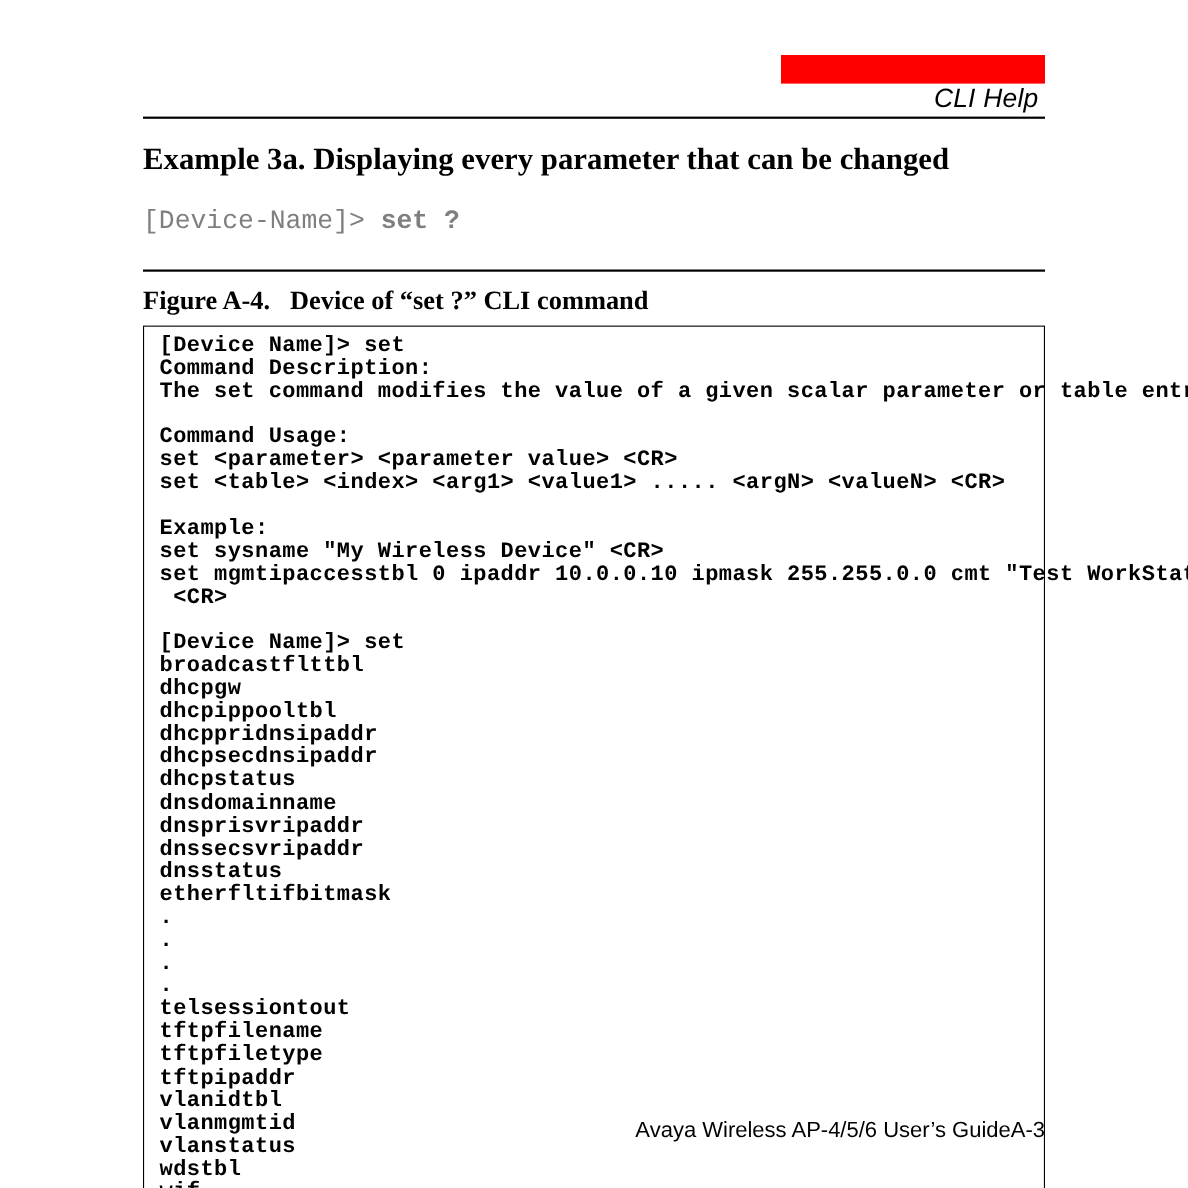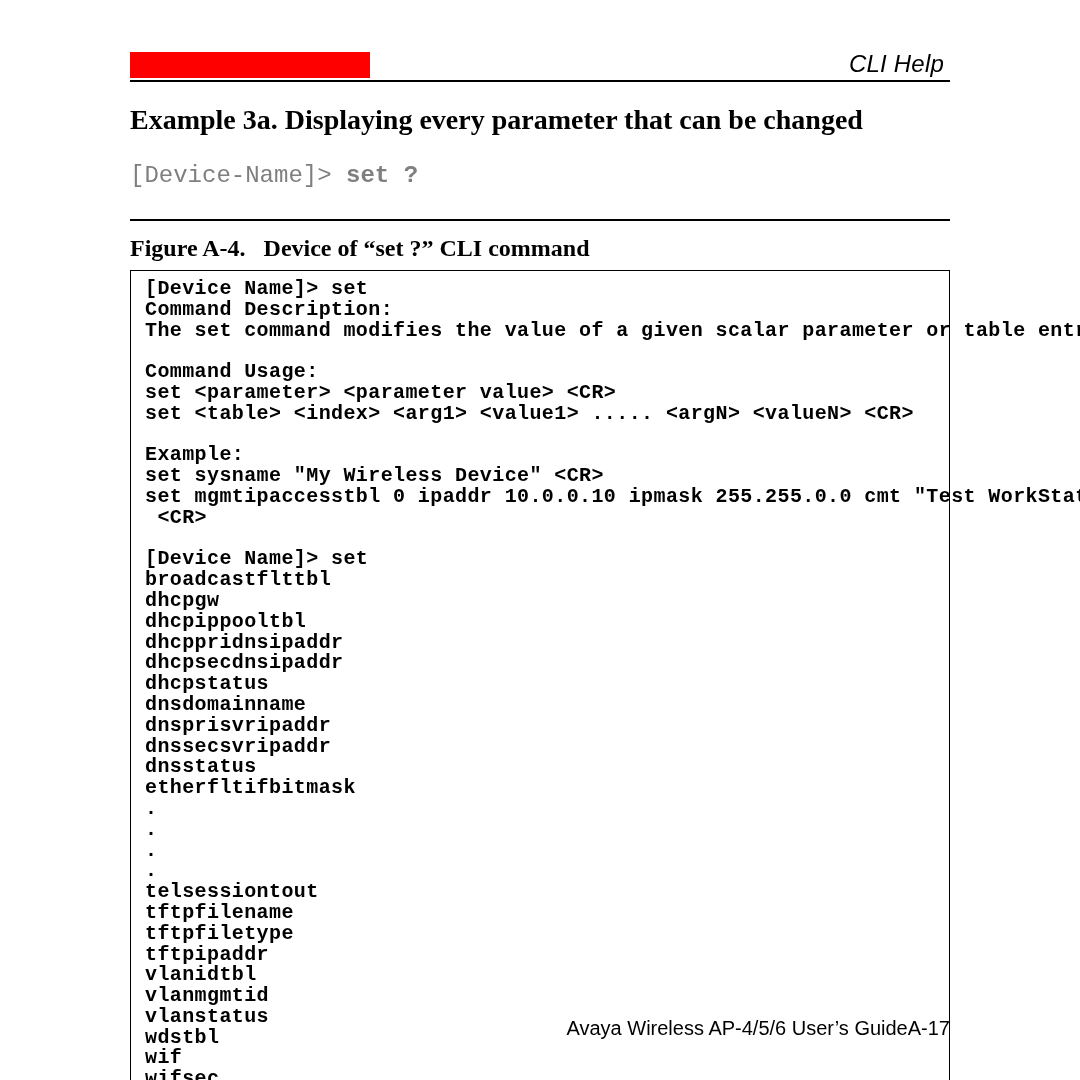--- a/index.html
+++ b/index.html
@@ -16,20 +16,21 @@
     width: 1080px;
     height: 1080px;
     box-sizing: border-box;
     padding: 50px 130px 0 130px;
   }
   .header-row {
     display: flex;
     align-items: flex-end;
     border-bottom: 2px solid #000;
     padding-bottom: 2px;
+    flex-direction: column;
   }
   .red-block {
     width: 240px;
     height: 26px;
     background: #ff0000;
   }
   .header-spacer {
     flex: 1;
   }
   .header-title {
@@ -146,16 +147,16 @@
 vlanidtbl
 vlanmgmtid
 vlanstatus
 wdstbl
 wif
 wifsec
 [Device Name]&gt; set _</div>
 
   <div class="footer">
     <div>Avaya Wireless AP-4/5/6 User’s Guide</div>
-    <div>A-17</div>
+    <div>A-3</div>
   </div>
 
 </div>
 
 </body></html>

